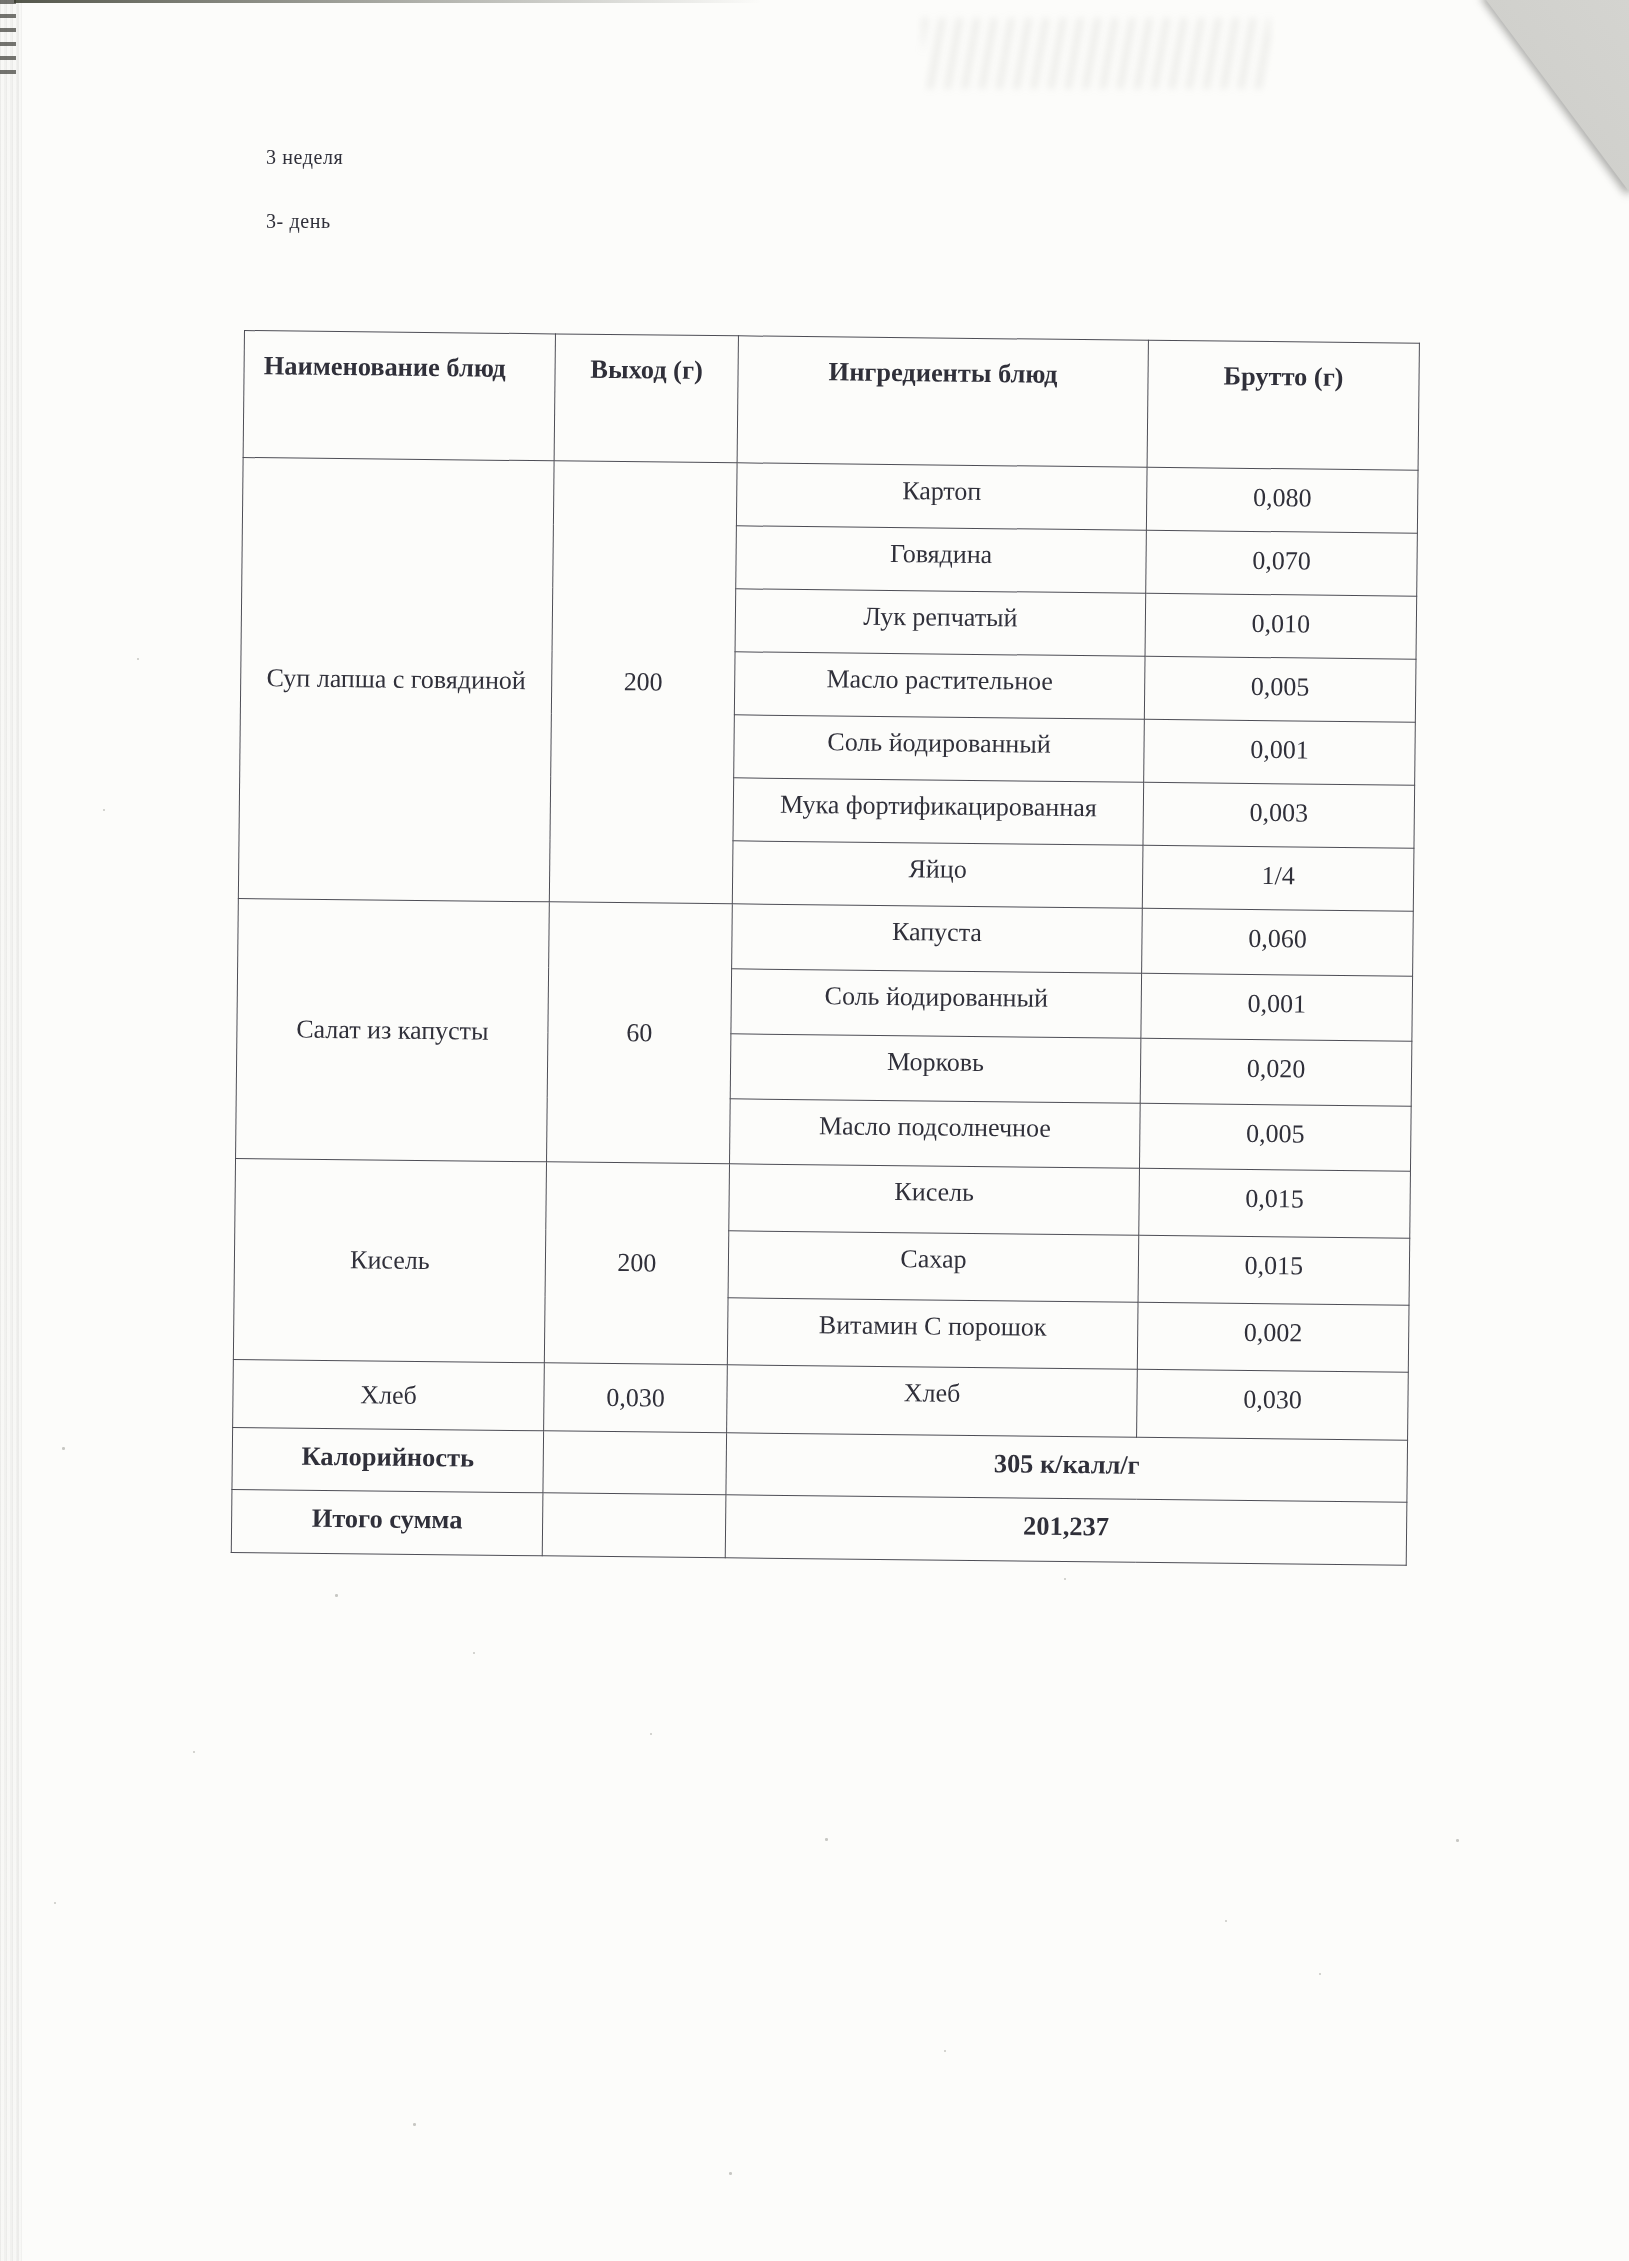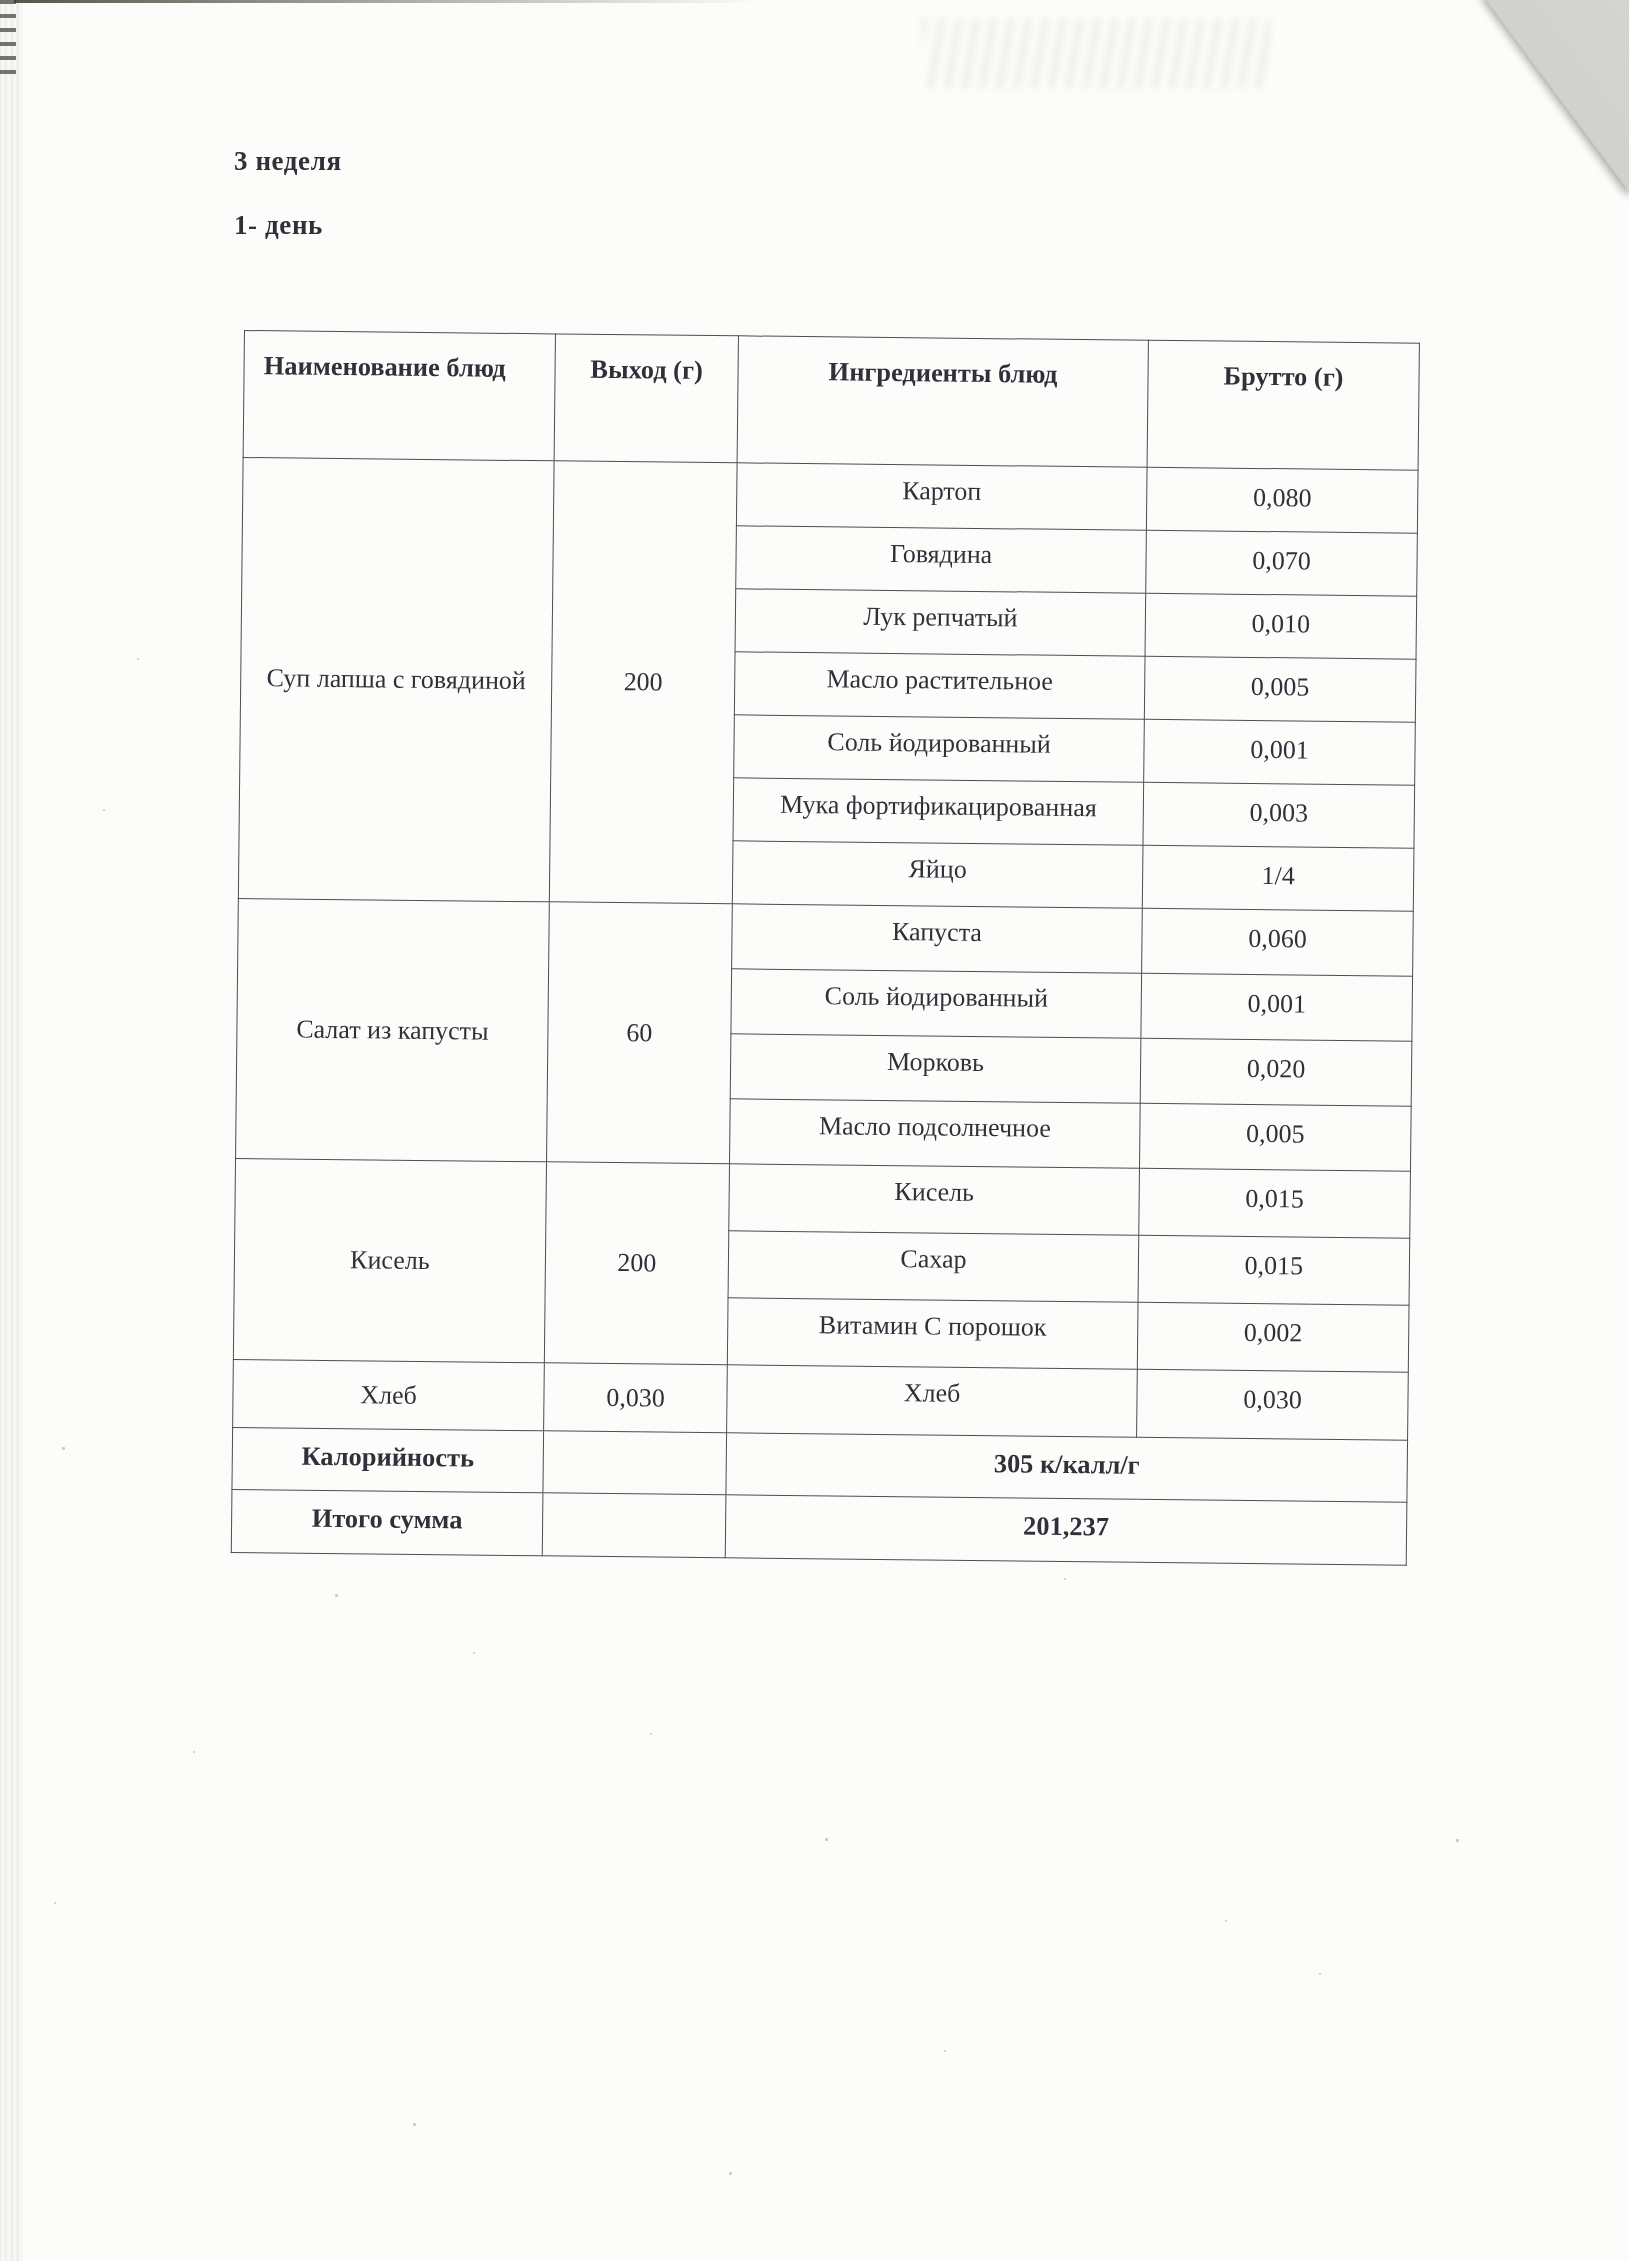--- a/index.html
+++ b/index.html
@@ -40,22 +40,22 @@
     position:absolute;left:922px;top:18px;width:348px;height:71px;
     background:repeating-linear-gradient(100deg,rgba(160,160,152,.16) 0 6.4px,transparent 6.4px 17px);
     filter:blur(3.9px);
   }
   .noise-dot{
     position:absolute;border-radius:50%;
     background:rgba(112,112,106,.38);
   }
   
   .heading{
-    position:absolute;left:234px;
-    font-size:27px;font-weight:bold;letter-spacing:0.6px;
+    position:absolute;left:266px;
+    font-size:20px;font-weight:normal;letter-spacing:0.6px;
     white-space:nowrap;
   }
   .heading.week{top:146px;}
   .heading.day{top:210px;}
   
   table.menu{
     position:absolute;left:244px;top:330px;
     width:1175px;
     border-collapse:collapse;table-layout:fixed;
     transform:rotate(.62deg);transform-origin:0 0;
@@ -100,21 +100,21 @@
       <div class="noise-dot" style="left: 1456px; top: 1839px; width: 2.6px; height: 2.6px;"></div>
       <div class="noise-dot" style="left: 413px; top: 2123px; width: 2.6px; height: 2.6px;"></div>
       <div class="noise-dot" style="left: 944px; top: 2050px; width: 1.9px; height: 1.9px;"></div>
       <div class="noise-dot" style="left: 1319px; top: 1973px; width: 1.9px; height: 1.9px;"></div>
       <div class="noise-dot" style="left: 729px; top: 2172px; width: 2.6px; height: 2.6px;"></div>
       <div class="noise-dot" style="left: 193px; top: 1751px; width: 1.9px; height: 1.9px;"></div>
       <div class="noise-dot" style="left: 54px; top: 1902px; width: 1.9px; height: 1.9px;"></div>
     </div>
 
   <div class="heading week">3 неделя</div>
-  <div class="heading day">1- день</div>
+  <div class="heading day">3- день</div>
 
   <table class="menu">
     <colgroup>
       <col style="width:311px">
       <col style="width:183px">
       <col style="width:410px">
       <col style="width:271px">
     </colgroup>
     <thead>
       <tr>

